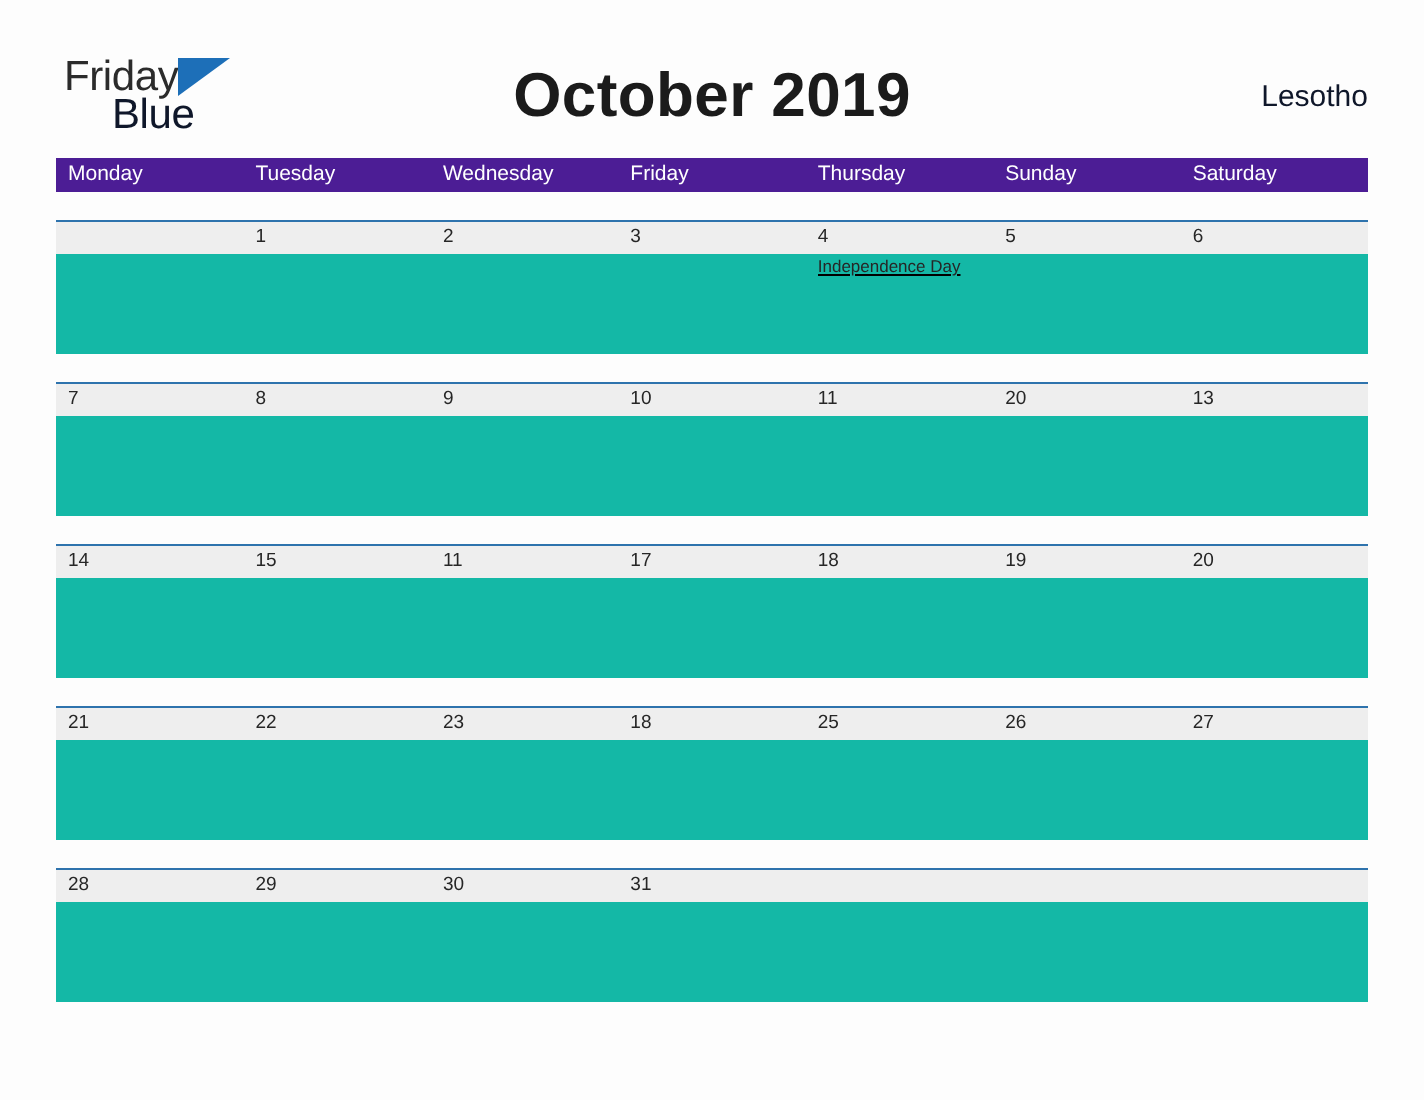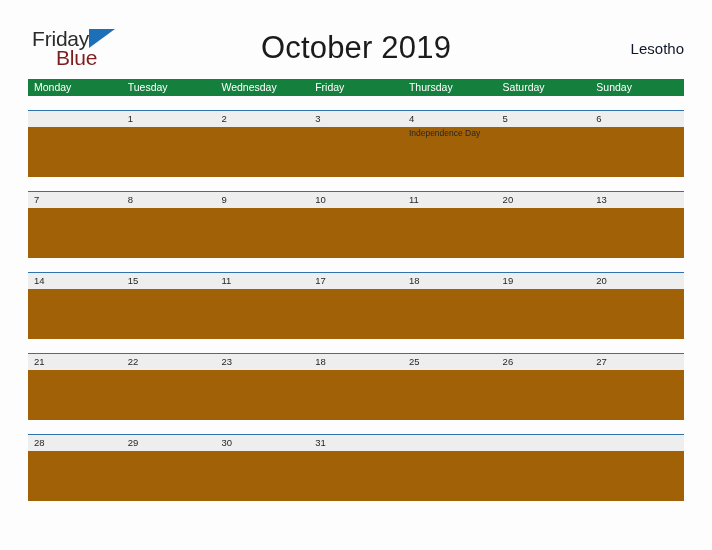--- a/index.html
+++ b/index.html
@@ -46,42 +46,42 @@
     font-size: 21px;
     color: #2b2b2b;
     letter-spacing: -0.2px;
     white-space: nowrap;
   }
   .logo-row2 {
     position: absolute;
     left: 28px;
     top: 21px;
     font-size: 21px;
-    color: #7f1d1d;
+    color: #0f172a;
     letter-spacing: -0.2px;
     white-space: nowrap;
   }
   .logo-tri {
     position: absolute;
     left: 61px;
     top: 3px;
     width: 0;
     height: 0;
     border-left: 26px solid #1d6fb8;
     border-bottom: 19px solid transparent;
   }
 
   .cal-title {
     position: absolute;
     left: 0;
     top: 0;
     width: 656px;
     text-align: center;
     font-size: 31px;
-    font-weight: normal;
+    font-weight: bold;
     color: #1b1b1b;
     letter-spacing: 0.2px;
     line-height: 44px;
   }
 
   .country {
     position: absolute;
     right: 0;
     top: 0;
     line-height: 46px;
@@ -95,21 +95,21 @@
   .calendar {
     position: absolute;
     left: 28px;
     top: 79px;
     width: 656px;
   }
 
   .weekdays {
     display: flex;
     width: 100%;
-    background: #15803d;
+    background: #4c1d95;
     height: 17px;
   }
   .weekday {
     flex: 1 1 0;
     color: #ffffff;
     font-size: 10.5px;
     line-height: 17px;
     padding-left: 6px;
     box-sizing: border-box;
     white-space: nowrap;
@@ -129,21 +129,22 @@
   .week-dates {
     display: flex;
     width: 100%;
     background: #eeeeee;
     height: 16px;
   }
   .week-body {
     display: flex;
     width: 100%;
     height: 50px;
-    background: #a16207;
+    background: #14b8a6;
+    text-decoration: underline;
   }
 
   .daycell-date {
     flex: 1 1 0;
     box-sizing: border-box;
     padding-left: 6px;
     font-size: 9.5px;
     line-height: 16px;
     color: #262626;
     overflow: hidden;
@@ -183,22 +184,22 @@
   </div>
 
   <div class="calendar">
 
     <div class="weekdays">
       <div class="weekday">Monday</div>
       <div class="weekday">Tuesday</div>
       <div class="weekday">Wednesday</div>
       <div class="weekday">Friday</div>
       <div class="weekday">Thursday</div>
+      <div class="weekday">Sunday</div>
       <div class="weekday">Saturday</div>
-      <div class="weekday">Sunday</div>
     </div>
 
     <div class="week">
       <div class="week-dates">
         <div class="daycell-date"></div>
         <div class="daycell-date">1</div>
         <div class="daycell-date">2</div>
         <div class="daycell-date">3</div>
         <div class="daycell-date">4</div>
         <div class="daycell-date">5</div>

